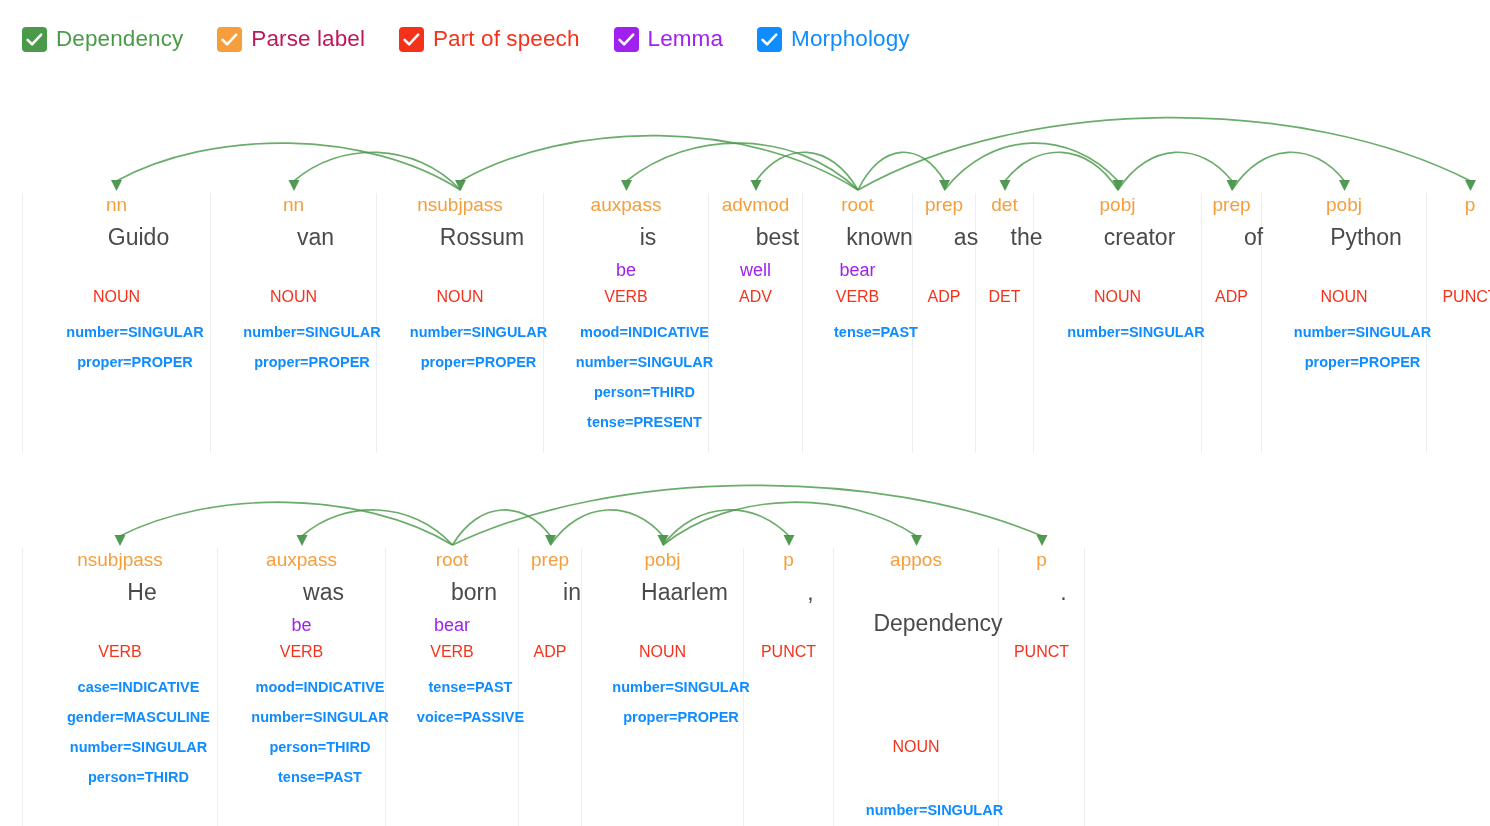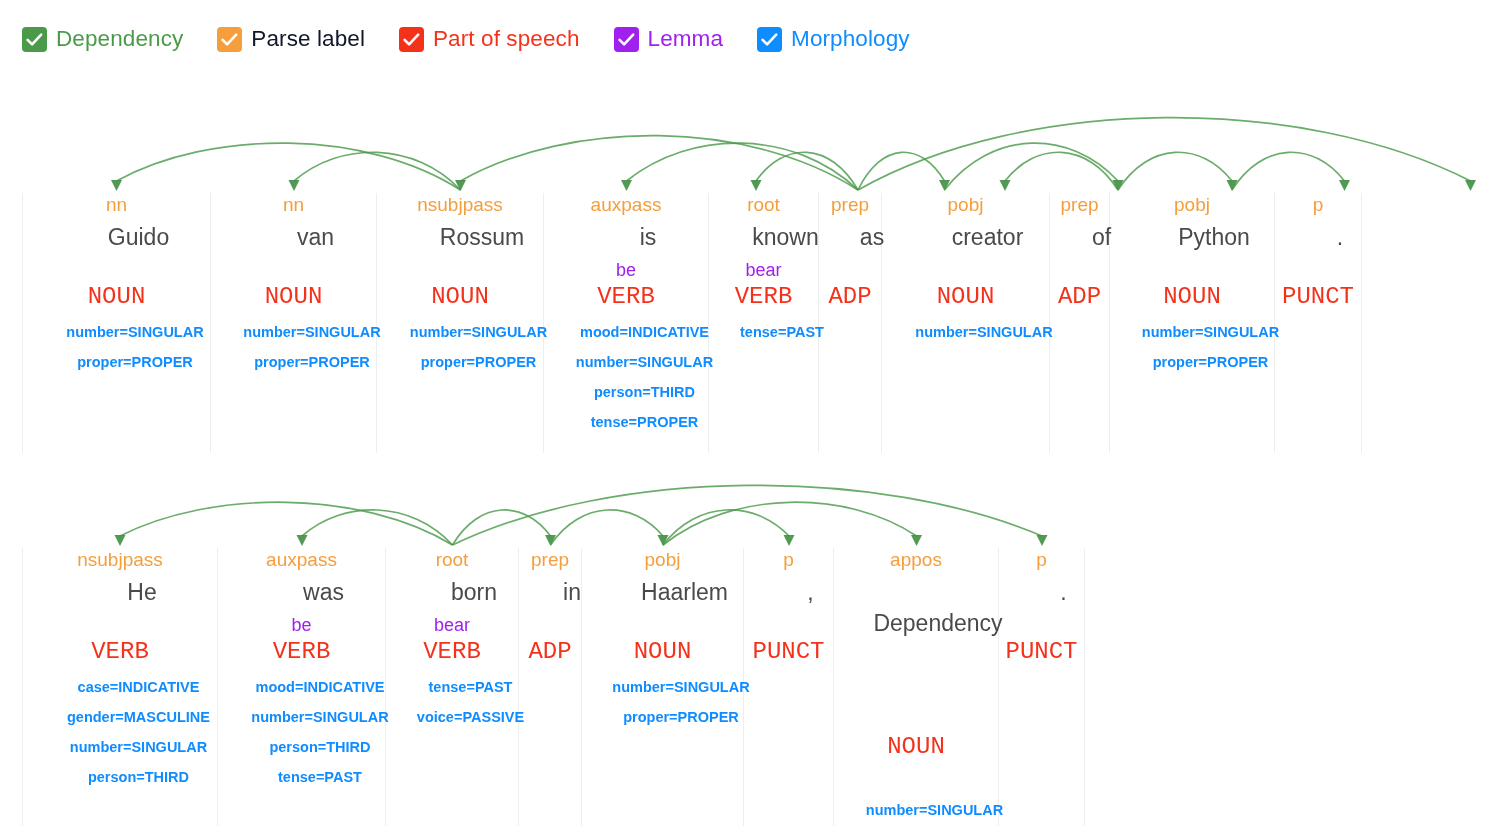--- a/index.html
+++ b/index.html
@@ -47,42 +47,42 @@
     flex:0 0 auto;
   }
   .token:first-child{border-left:1px solid #eceff1;}
   #row1 .token{height:260px;}
   #row2 .token{height:278px;}
 
   .dep-label{font-size:19px;color:#f59e3c;line-height:24px;height:29px;white-space:nowrap;}
   .word{font-size:23px;color:#4a4a4a;line-height:30px;height:36px;white-space:nowrap;margin-left:44px;}
   .lemma{font-size:18px;color:#a020f0;line-height:24px;height:26px;white-space:nowrap;}
   .lemma.empty{visibility:hidden;}
-  .pos{font-size:24px;color:#f4321c;line-height:25px;height:33px;white-space:nowrap;font-family:Liberation Mono, monospace;}
+  .pos{font-size:16px;color:#f4321c;line-height:25px;height:33px;white-space:nowrap;}
   .morph{font-size:14.5px;color:#0f8cff;font-weight:bold;line-height:30px;white-space:nowrap;margin-left:37px;}
 </style>
 </head>
 <body>
 
 <div id="legend">
     <div class="legend-item">
       <span class="cb" style="background: rgb(74, 154, 74);">
         <svg width="25" height="25" viewBox="0 0 25 25">
           <path d="M5.6 12.8 L10.1 17.3 L19.2 7.6" fill="none" stroke="#ffffff" stroke-width="2.6" stroke-linecap="round" stroke-linejoin="round"></path>
         </svg>
       </span>
       <span class="legend-label" style="color: rgb(74, 154, 74);">Dependency</span>
     </div>
     <div class="legend-item">
       <span class="cb" style="background: rgb(245, 158, 60);">
         <svg width="25" height="25" viewBox="0 0 25 25">
           <path d="M5.6 12.8 L10.1 17.3 L19.2 7.6" fill="none" stroke="#ffffff" stroke-width="2.6" stroke-linecap="round" stroke-linejoin="round"></path>
         </svg>
       </span>
-      <span class="legend-label" style="color: #0f172a;">Parse label</span>
+      <span class="legend-label" style="color: #be185d;">Parse label</span>
     </div>
     <div class="legend-item">
       <span class="cb" style="background: rgb(244, 50, 28);">
         <svg width="25" height="25" viewBox="0 0 25 25">
           <path d="M5.6 12.8 L10.1 17.3 L19.2 7.6" fill="none" stroke="#ffffff" stroke-width="2.6" stroke-linecap="round" stroke-linejoin="round"></path>
         </svg>
       </span>
       <span class="legend-label" style="color: rgb(244, 50, 28);">Part of speech</span>
     </div>
     <div class="legend-item">
@@ -154,34 +154,46 @@
         <div class="morph">proper=PROPER</div>
       </div>
       <div class="token" style="width: 165px;">
         <div class="dep-label">auxpass</div>
         <div class="word">is</div>
         <div class="lemma">be</div>
         <div class="pos">VERB</div>
         <div class="morph">mood=INDICATIVE</div>
         <div class="morph">number=SINGULAR</div>
         <div class="morph">person=THIRD</div>
-        <div class="morph">tense=PROPER</div>
+        <div class="morph">tense=PRESENT</div>
+      </div>
+      <div class="token" style="width: 94px;">
+        <div class="dep-label">advmod</div>
+        <div class="word">best</div>
+        <div class="lemma">well</div>
+        <div class="pos">ADV</div>
       </div>
       <div class="token" style="width: 110px;">
         <div class="dep-label">root</div>
         <div class="word">known</div>
         <div class="lemma">bear</div>
         <div class="pos">VERB</div>
         <div class="morph">tense=PAST</div>
       </div>
       <div class="token" style="width: 63px;">
         <div class="dep-label">prep</div>
         <div class="word">as</div>
         <div class="lemma empty">&nbsp;</div>
         <div class="pos">ADP</div>
+      </div>
+      <div class="token" style="width: 58px;">
+        <div class="dep-label">det</div>
+        <div class="word">the</div>
+        <div class="lemma empty">&nbsp;</div>
+        <div class="pos">DET</div>
       </div>
       <div class="token" style="width: 168px;">
         <div class="dep-label">pobj</div>
         <div class="word">creator</div>
         <div class="lemma empty">&nbsp;</div>
         <div class="pos">NOUN</div>
         <div class="morph">number=SINGULAR</div>
       </div>
       <div class="token" style="width: 60px;">
         <div class="dep-label">prep</div>

